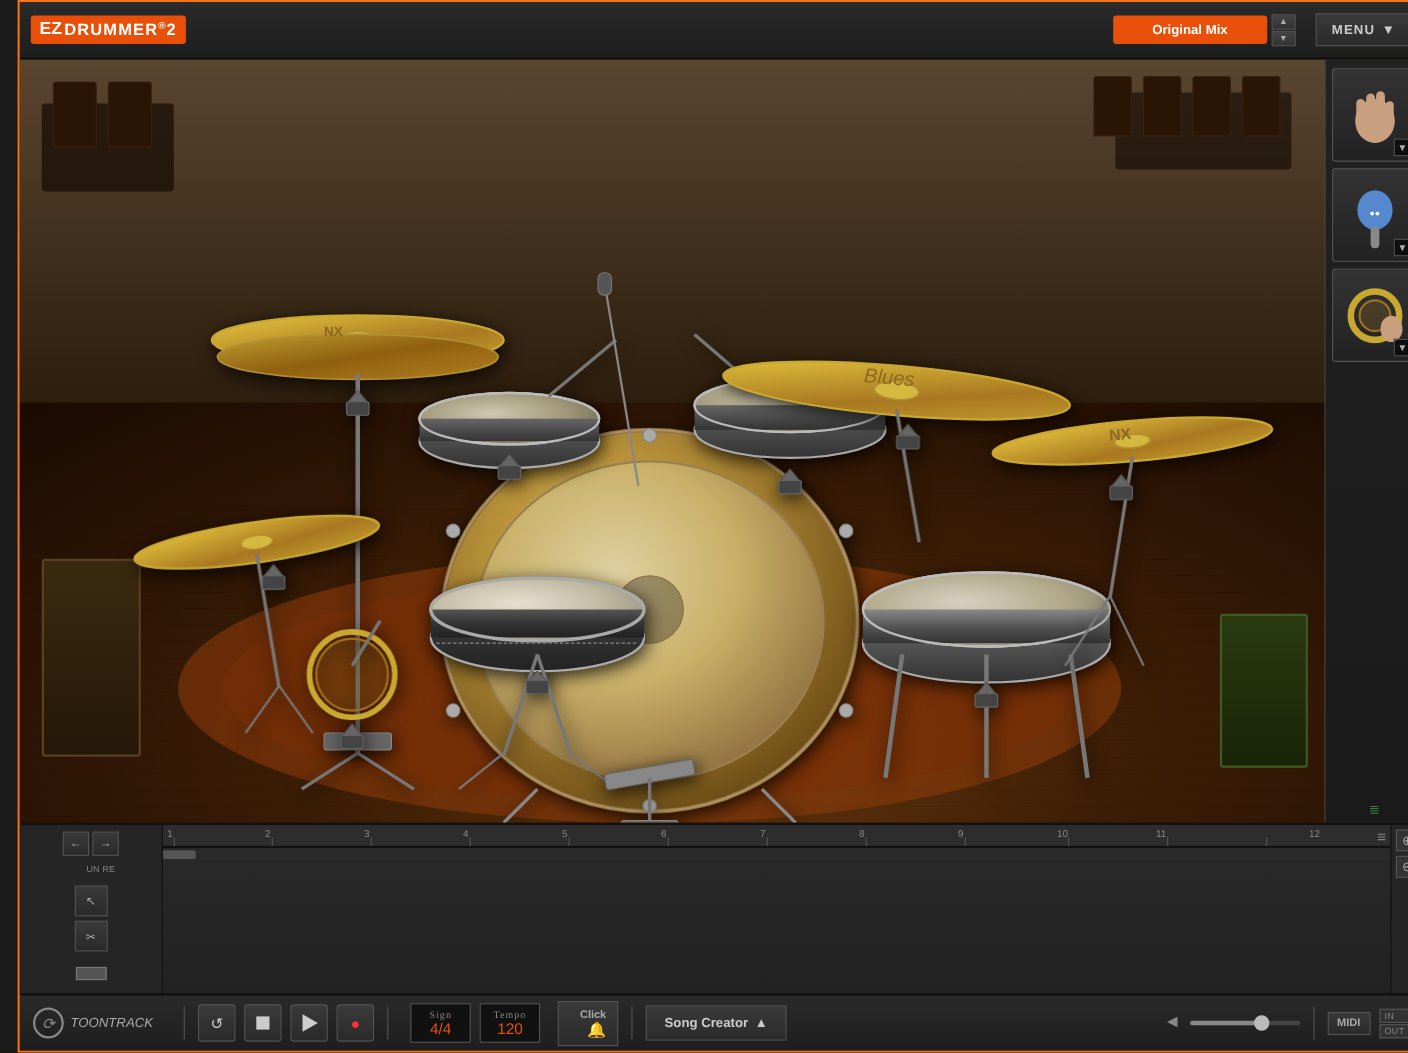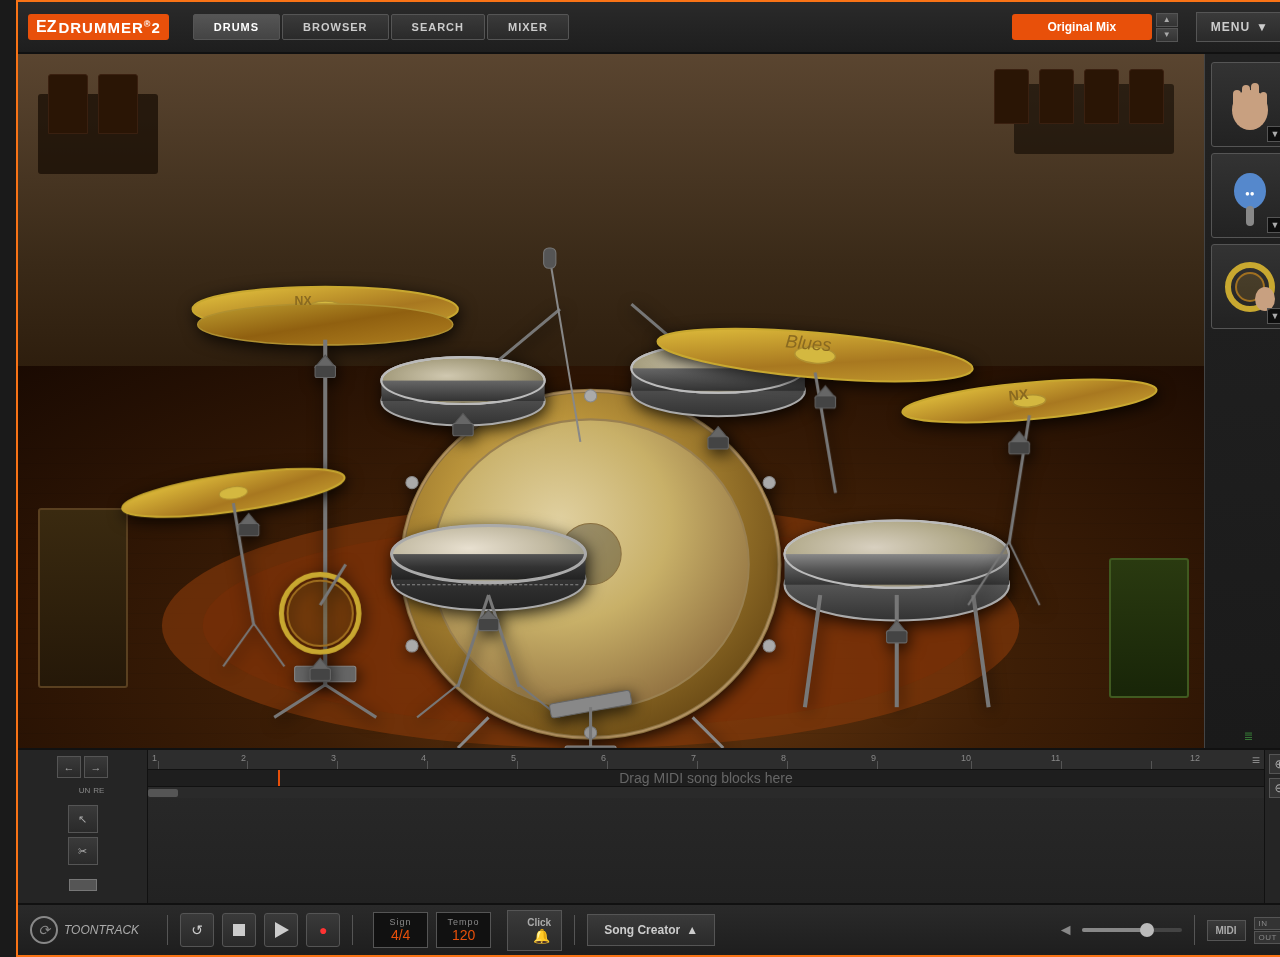--- a/index.html
+++ b/index.html
@@ -464,20 +464,21 @@
       padding: 4px 10px;
       text-align: center;
       min-width: 55px;
     }
 
     .sig-label {
       color: #888;
       font-size: 9px;
       letter-spacing: 1px;
       display: block;
+      font-family: Liberation Serif, serif;
     }
 
     .sig-value {
       color: #e8500a;
       font-size: 14px;
       font-weight: 400;
       display: block;
     }
 
     #click-btn {
@@ -618,26 +619,20 @@
 <body>
 
 <div id="app">
 
   <div id="header">
     <div id="logo-box">
       <span id="logo-ez">EZ</span>
       <span id="logo-drummer">DRUMMER<sup style="font-size:9px">®</sup>2</span>
     </div>
 
-    <nav class="nav-tabs">
-      <div class="nav-tab active">DRUMS</div>
-      <div class="nav-tab">BROWSER</div>
-      <div class="nav-tab">SEARCH</div>
-      <div class="nav-tab">MIXER</div>
-    </nav>
 
     <div id="mix-selector">
       <div id="mix-display">Original Mix</div>
       <div id="mix-arrows">
         <div class="mix-arrow">▲</div>
         <div class="mix-arrow">▼</div>
       </div>
     </div>
 
     <div id="menu-btn">
@@ -985,25 +980,20 @@
           <div class="ruler-mark" style="left:813px;">10</div>
           <div class="ruler-line" style="left:823px;"></div>
           <div class="ruler-mark" style="left:903px;">11</div>
           <div class="ruler-line" style="left:913px;"></div>
           <div class="ruler-mark" style="left:1042px;">12</div>
           <div class="ruler-line" style="left:1003px;"></div>
 
           <div style="position:absolute;right:4px;top:2px;color:#888;font-size:14px;cursor:pointer;">≡</div>
         </div>
 
-        <div id="seq-content">
-
-          <div id="playhead"></div>
-          <span id="drag-hint">Drag MIDI song blocks here</span>
-        </div>
 
         <div id="seq-scrollbar">
           <div id="seq-scrollbar-thumb"></div>
         </div>
       </div>
 
       <div id="seq-right-btns">
         <div class="seq-zoom-btn">
           <span>⊕</span>
         </div>

